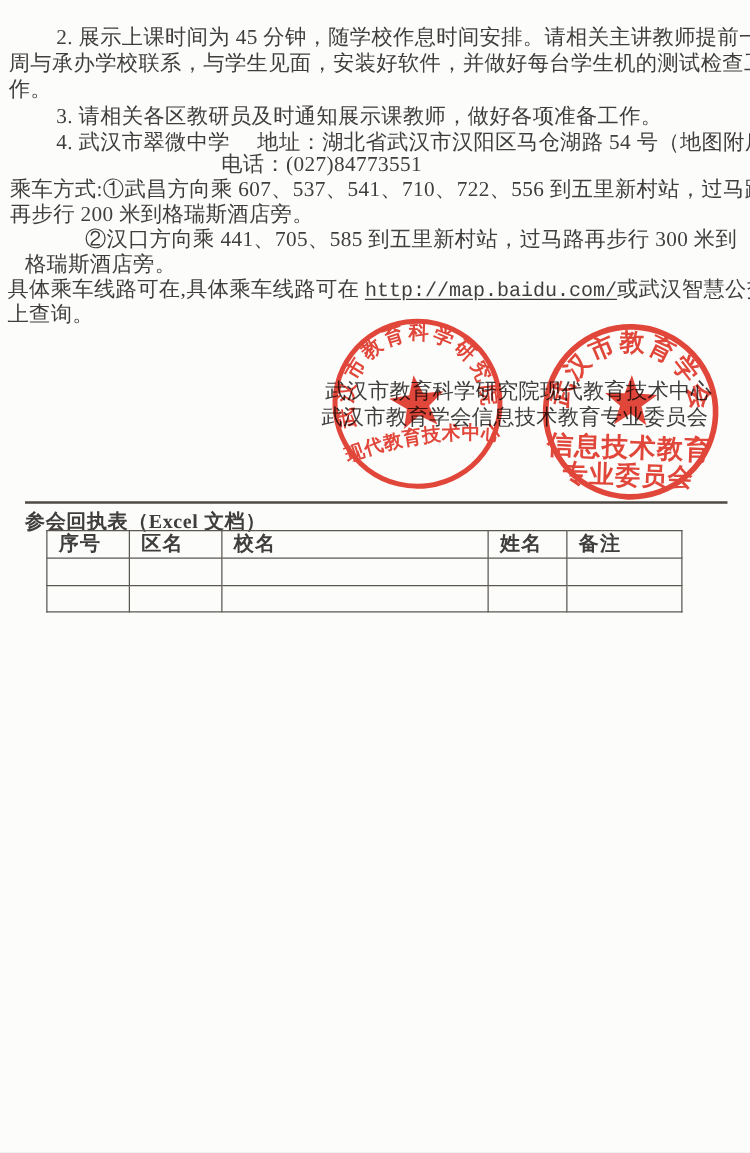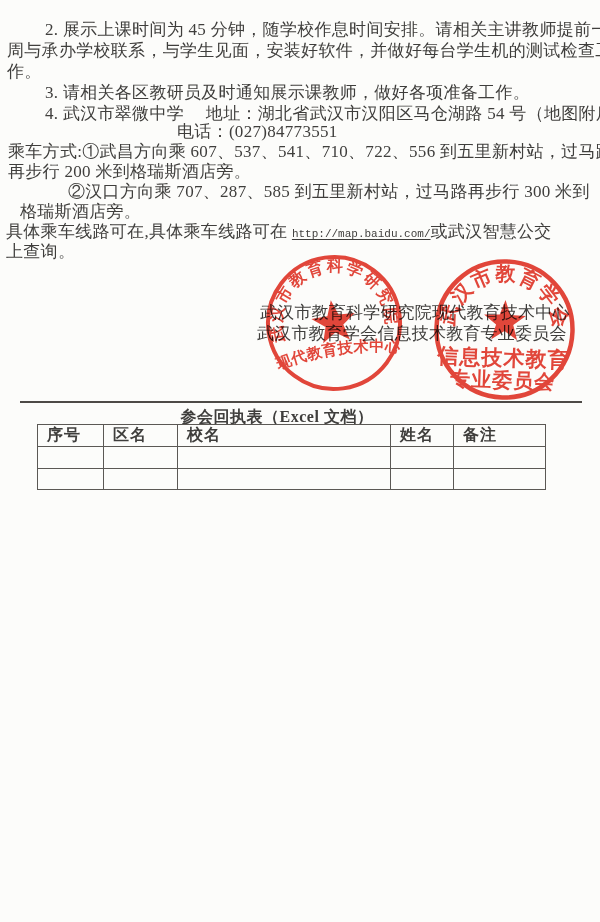--- a/index.html
+++ b/index.html
@@ -5,28 +5,28 @@
   :root{
     --paper:#fcfcfa; --ink:#3f3e3c; --stamp:#e2372a; --rule:#4d4a46; --table_border:#5b5854;
   }
   html,body{margin:0;padding:0;background:#e8e8e8;}
   .page{
     position:relative;width:600px;height:922px;background:var(--paper);
     overflow:hidden;font-family:"Liberation Serif","DejaVu Serif",serif;color:var(--ink);
   }
   .bodyline{position:absolute;font-size:17px;line-height:20px;white-space:pre;letter-spacing:.3px;}
   .url{
-    font-family:"Liberation Mono","DejaVu Sans Mono",monospace;font-size:11px;
+    font-family:"Liberation Mono","DejaVu Sans Mono",monospace;font-size:16px;
     text-decoration:underline;text-underline-offset:2px;letter-spacing:0;
   }
   .sig{position:absolute;font-size:17px;line-height:21px;white-space:pre;letter-spacing:.2px;}
   .stamp{position:absolute;mix-blend-mode:multiply;opacity:.92;}
   .rule{position:absolute;left:20px;top:401px;width:562px;height:2px;background:var(--rule);}
   .tbl-title{
-    position:absolute;left:20px;top:407px;width:514px;text-align:center;
+    position:absolute;left:20px;top:407px;width:514px;
     font-size:16px;font-weight:bold;letter-spacing:.5px;
   }
   .reply-table{position:absolute;left:37px;top:424px;border-collapse:collapse;table-layout:fixed;}
   .reply-table td{
     border:1.6px solid var(--table_border);font-size:16px;letter-spacing:1px;
     padding:0 0 0 9px;vertical-align:middle;overflow:hidden;font-weight:bold;
   }
   svg text{font-family:"Liberation Serif","DejaVu Serif",serif;font-weight:bold;}
 </style>
 </head>
@@ -35,21 +35,21 @@
 <div class="page">
 
   <div class="bodyline" style="left:45px;top:20px">2. 展示上课时间为 45 分钟，随学校作息时间安排。请相关主讲教师提前一</div>
   <div class="bodyline" style="left:7px;top:41px">周与承办学校联系，与学生见面，安装好软件，并做好每台学生机的测试检查工</div>
   <div class="bodyline" style="left:7px;top:62px">作。</div>
   <div class="bodyline" style="left:45px;top:83px">3. 请相关各区教研员及时通知展示课教师，做好各项准备工作。</div>
   <div class="bodyline" style="left:45px;top:104px">4. 武汉市翠微中学　 地址：湖北省武汉市汉阳区马仓湖路 54 号（地图附后）</div>
   <div class="bodyline" style="left:177px;top:122px">电话：(027)84773551</div>
   <div class="bodyline" style="left:8px;top:142px">乘车方式:①武昌方向乘 607、537、541、710、722、556 到五里新村站，过马路</div>
   <div class="bodyline" style="left:8px;top:162px">再步行 200 米到格瑞斯酒店旁。</div>
-  <div class="bodyline" style="left:68px;top:182px">②汉口方向乘 707、287、585 到五里新村站，过马路再步行 300 米到</div>
+  <div class="bodyline" style="left:68px;top:182px">②汉口方向乘 441、705、585 到五里新村站，过马路再步行 300 米到</div>
   <div class="bodyline" style="left:20px;top:202px">格瑞斯酒店旁。</div>
   <div class="bodyline" style="left:6px;top:222px"><span>具体乘车线路可在,具体乘车线路可在 </span><span class="url">http://map.baidu.com/</span><span>或武汉智慧公交</span></div>
   <div class="bodyline" style="left:6px;top:242px">上查询。</div>
 
   <div class="sig" style="left:260px;top:302px">武汉市教育科学研究院现代教育技术中心</div>
   <div class="sig" style="left:257px;top:323px">武汉市教育学会信息技术教育专业委员会</div>
 
   <svg class="stamp" style="left:262px;top:251px;transform:rotate(-8deg);transform-origin:center" width="144" height="144" viewBox="0 0 144 144">
     <circle cx="72" cy="72" r="66" fill="none" stroke="var(--stamp)" stroke-width="4"></circle>
     <path id="arcL" d="M 21.2 83.3 A 52 52 0 1 1 122.8 83.3" fill="none"></path>

